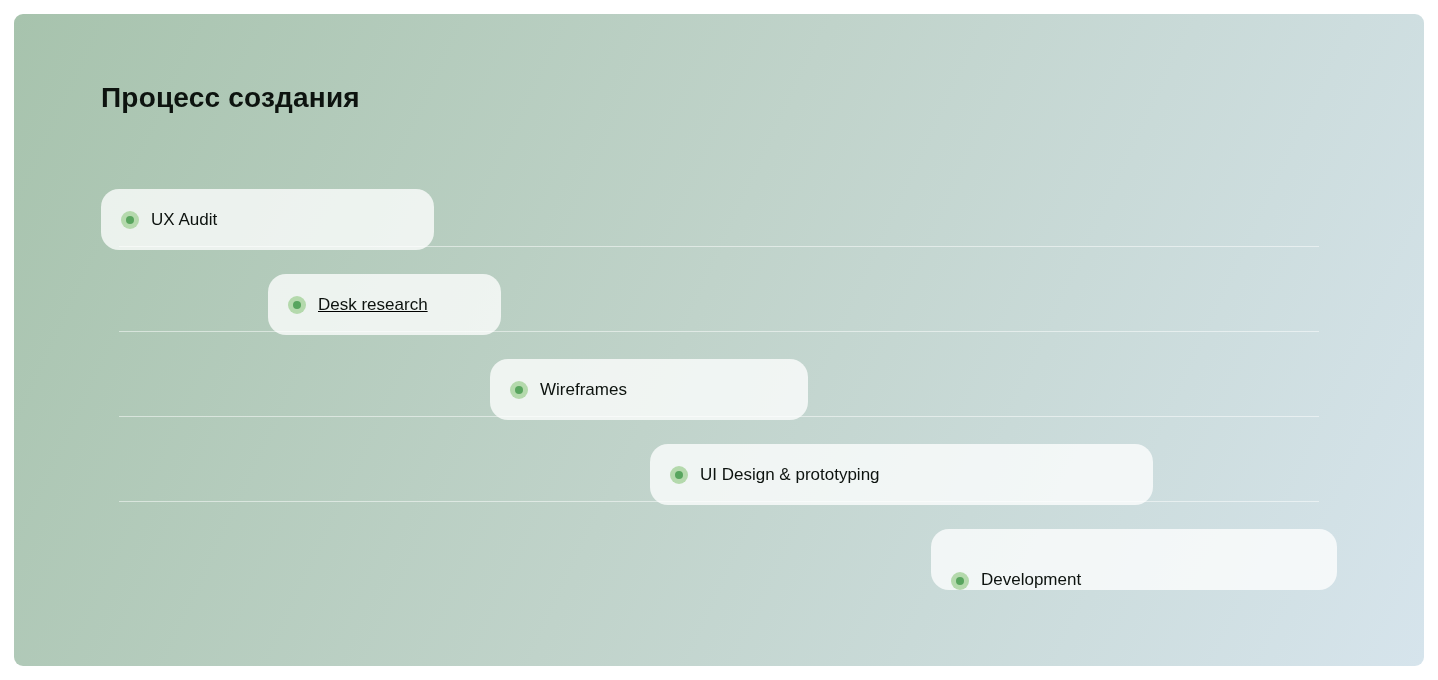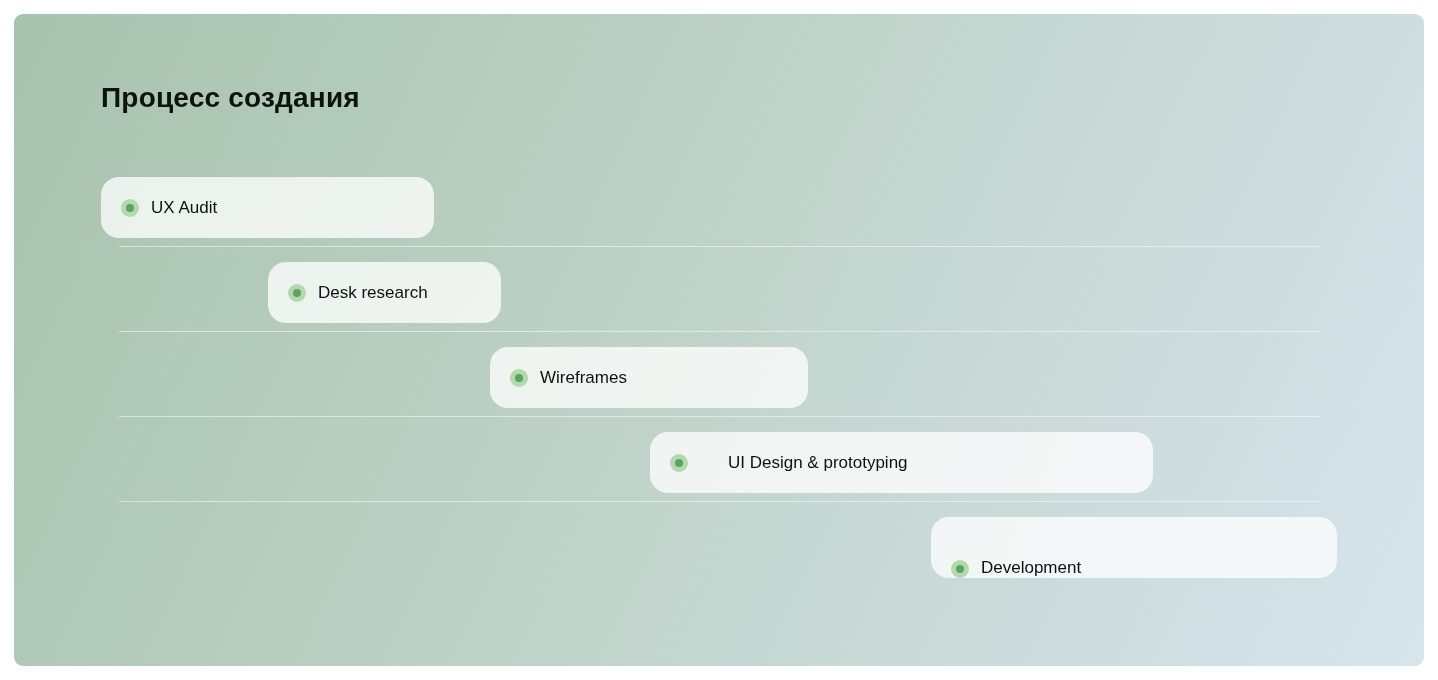--- a/index.html
+++ b/index.html
@@ -30,21 +30,21 @@
     letter-spacing: 0.2px;
   }
   .rows {
     position: absolute;
     left: 87px; top: 163px;
     width: 1236px;
   }
   .row { position: relative; height: 85px; }
   .pill {
     position: absolute;
-    top: 0; height: 61px;
+    top: 12px; height: 61px;
     border-radius: 18px;
     background: var(--pill-bg, rgba(255,255,255,0.76));
     display: flex;
     align-items: center;
     padding-left: 20px;
   }
   .dot {
     width: 18px; height: 18px;
     border-radius: 50%;
     background: var(--dot-outer, #b4d9ac);
@@ -78,39 +78,39 @@
       <div class="row">
         <div class="pill" style="left: 0px; width: 333px;">
           <span class="dot">
             <span class="dot-inner"></span>
           </span>
           <span class="label">UX Audit</span>
         </div>
         <div class="sep"></div>
       </div>
       <div class="row">
-        <div class="pill" style="left: 167px; width: 233px;">
+        <div class="pill" style="left: 167px; width: 233px; text-decoration: underline;">
           <span class="dot">
             <span class="dot-inner"></span>
           </span>
           <span class="label">Desk research</span>
         </div>
         <div class="sep"></div>
       </div>
       <div class="row">
         <div class="pill" style="left: 369px; width: 318px; margin-left: 20px;">
           <span class="dot">
             <span class="dot-inner"></span>
           </span>
           <span class="label">Wireframes</span>
         </div>
         <div class="sep"></div>
       </div>
       <div class="row">
-        <div class="pill" style="left: 549px; width: 503px; gap: 28px;">
+        <div class="pill" style="left: 549px; width: 503px;">
           <span class="dot">
             <span class="dot-inner"></span>
           </span>
           <span class="label">UI Design &amp; prototyping</span>
         </div>
         <div class="sep"></div>
       </div>
       <div class="row">
         <div class="pill" style="left: 830px; width: 406px; align-items: flex-end;">
           <span class="dot">

